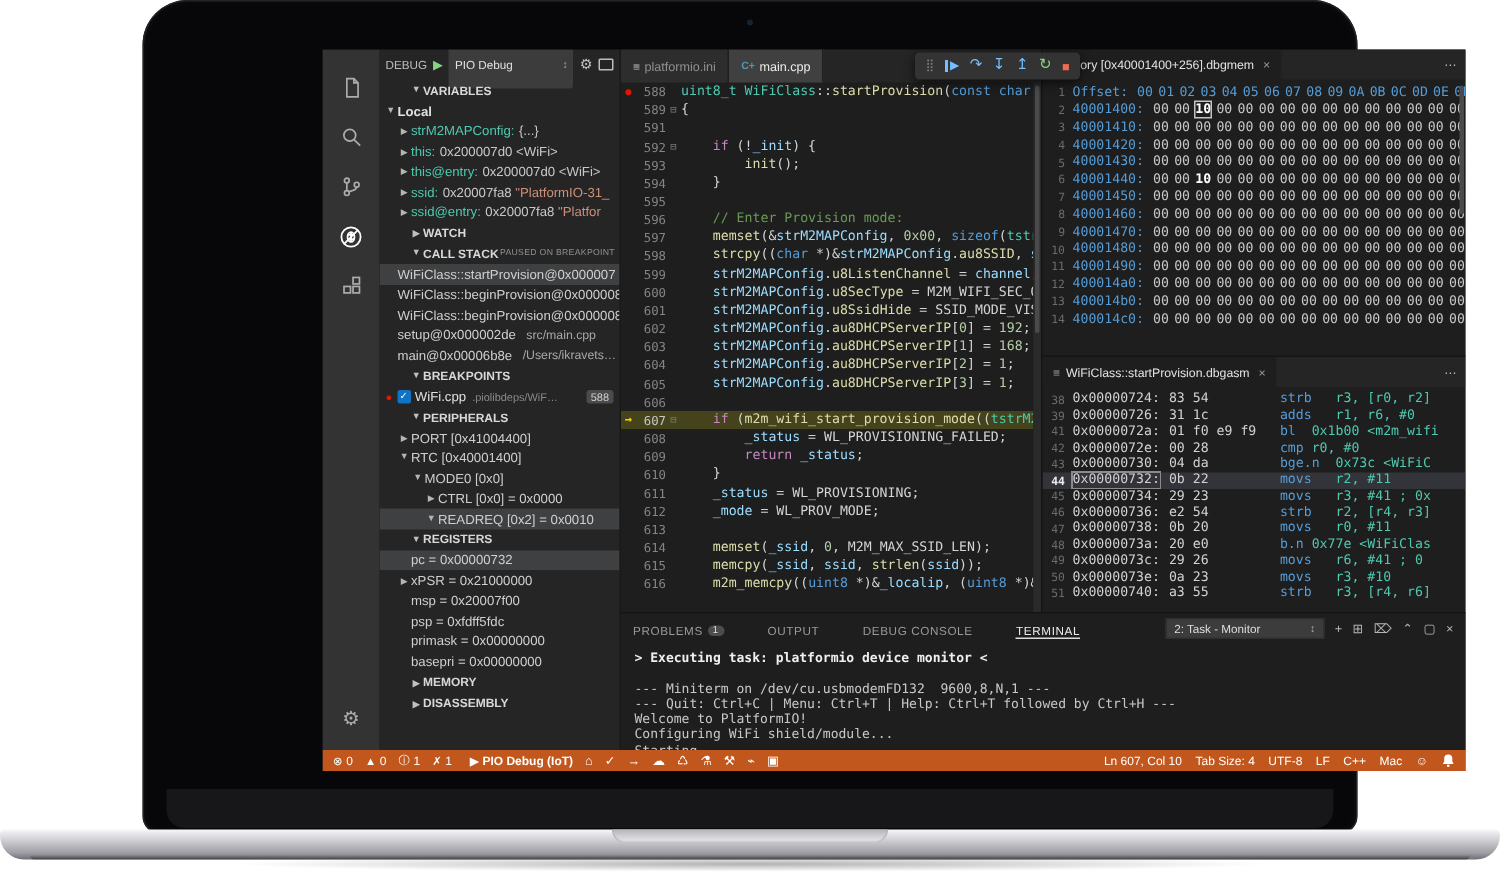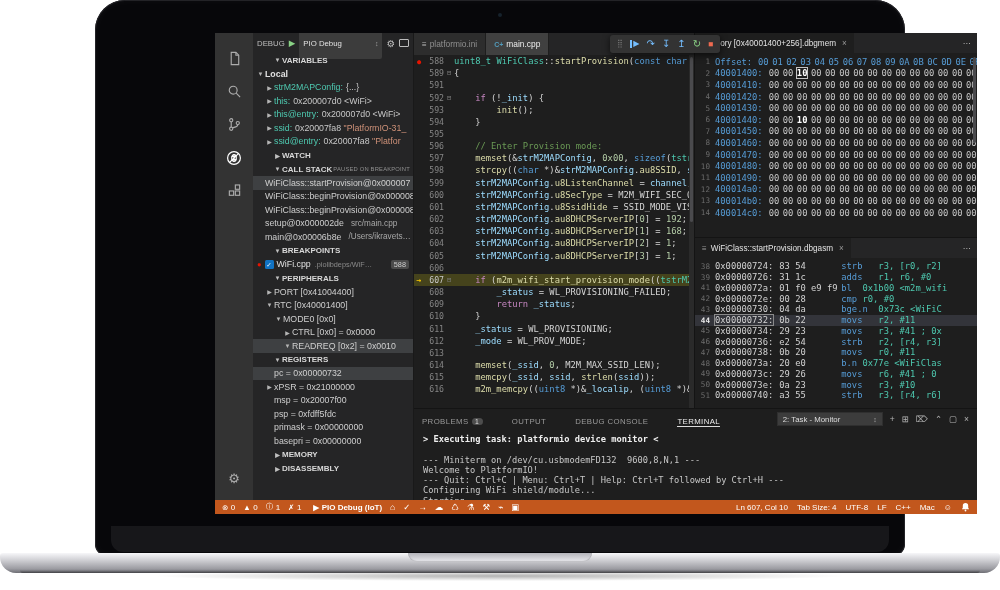--- a/index.html
+++ b/index.html
@@ -96,21 +96,21 @@
   .mb.cursor{outline:1px solid #c4c4c4}
   .mb.mhead{color:#569cd6}
   .memscroll{position:absolute;right:1px;top:24px;width:3px;height:86px;background:#4a4a4d;border-radius:2px}
   .dr{height:10.75px;display:flex;align-items:center}
   .dr.cur{background:#33343a}
   .ano{width:15px;flex:none;text-align:right;color:#6b6b6b;font-size:7.6px;margin-right:5px}
   .dr.cur .ano{color:#ececec;font-weight:bold}
   .aaddr{margin-right:6px;color:#d2d2d2;flex:none}
   .dr.cur .aaddr{box-shadow:0 0 0 1px #8a8a8a}
   .abytes{width:62px;flex:none;color:#d2d2d2}
-  .ains{margin:0;font:inherit;white-space:pre;overflow:hidden}
+  .ains{margin:12px;font:inherit;white-space:pre;overflow:hidden}
   .mn{color:#569cd6}
   .ops{color:#4ec9b0}
   
   .bottompanel{position:absolute;left:0;top:375px;width:563px;height:92px;border-top:1px solid #141414;background:#1e1e1e}
   .bphead{height:20px;display:flex;align-items:center;padding:0 8px}
   .btab{font-size:7.8px;letter-spacing:.4px;color:#9a9a9a;height:100%;display:inline-flex;align-items:center;gap:3px;margin-right:29px;border-bottom:1px solid transparent}
   .btab.active{color:#ececec;border-bottom-color:#dcdcdc}
   .bbadge{background:#4d4d4d;border-radius:6px;padding:0 3.5px;font-size:6.8px;color:#ddd}
   .bctrl{margin-left:auto;display:flex;align-items:center;gap:7px}
   .tasksel{background:#3c3c3c;border:1px solid #2f2f2f;height:14px;display:flex;align-items:center;gap:5px;padding:0 5px;font-size:7.8px;color:#ddd;min-width:106px}
@@ -948,22 +948,22 @@
                   <span class="bico">⌃</span>
                   <span class="bico">▢</span>
                   <span class="bico">×</span>
                 </span>
             </div>
           </div>
           <div class="term" id="term">
               <pre class="tl t0">&gt; Executing task: platformio device monitor &lt;</pre>
               <pre class="tl"> </pre>
               <pre class="tl">--- Miniterm on /dev/cu.usbmodemFD132  9600,8,N,1 ---</pre>
+              <pre class="tl">--- Quit: Ctrl+C | Menu: Ctrl+T | Help: Ctrl+T followed by Ctrl+H ---</pre>
               <pre class="tl">Welcome to PlatformIO!</pre>
-              <pre class="tl">--- Quit: Ctrl+C | Menu: Ctrl+T | Help: Ctrl+T followed by Ctrl+H ---</pre>
               <pre class="tl">Configuring WiFi shield/module...</pre>
               <pre class="tl">Starting</pre>
             </div>
         </div>
 
       </div>
 
       <div class="statusbar">
         <div class="sb-left" id="sbl">
             <span class="sbit"><span class="sbg">⊗</span>0</span>

